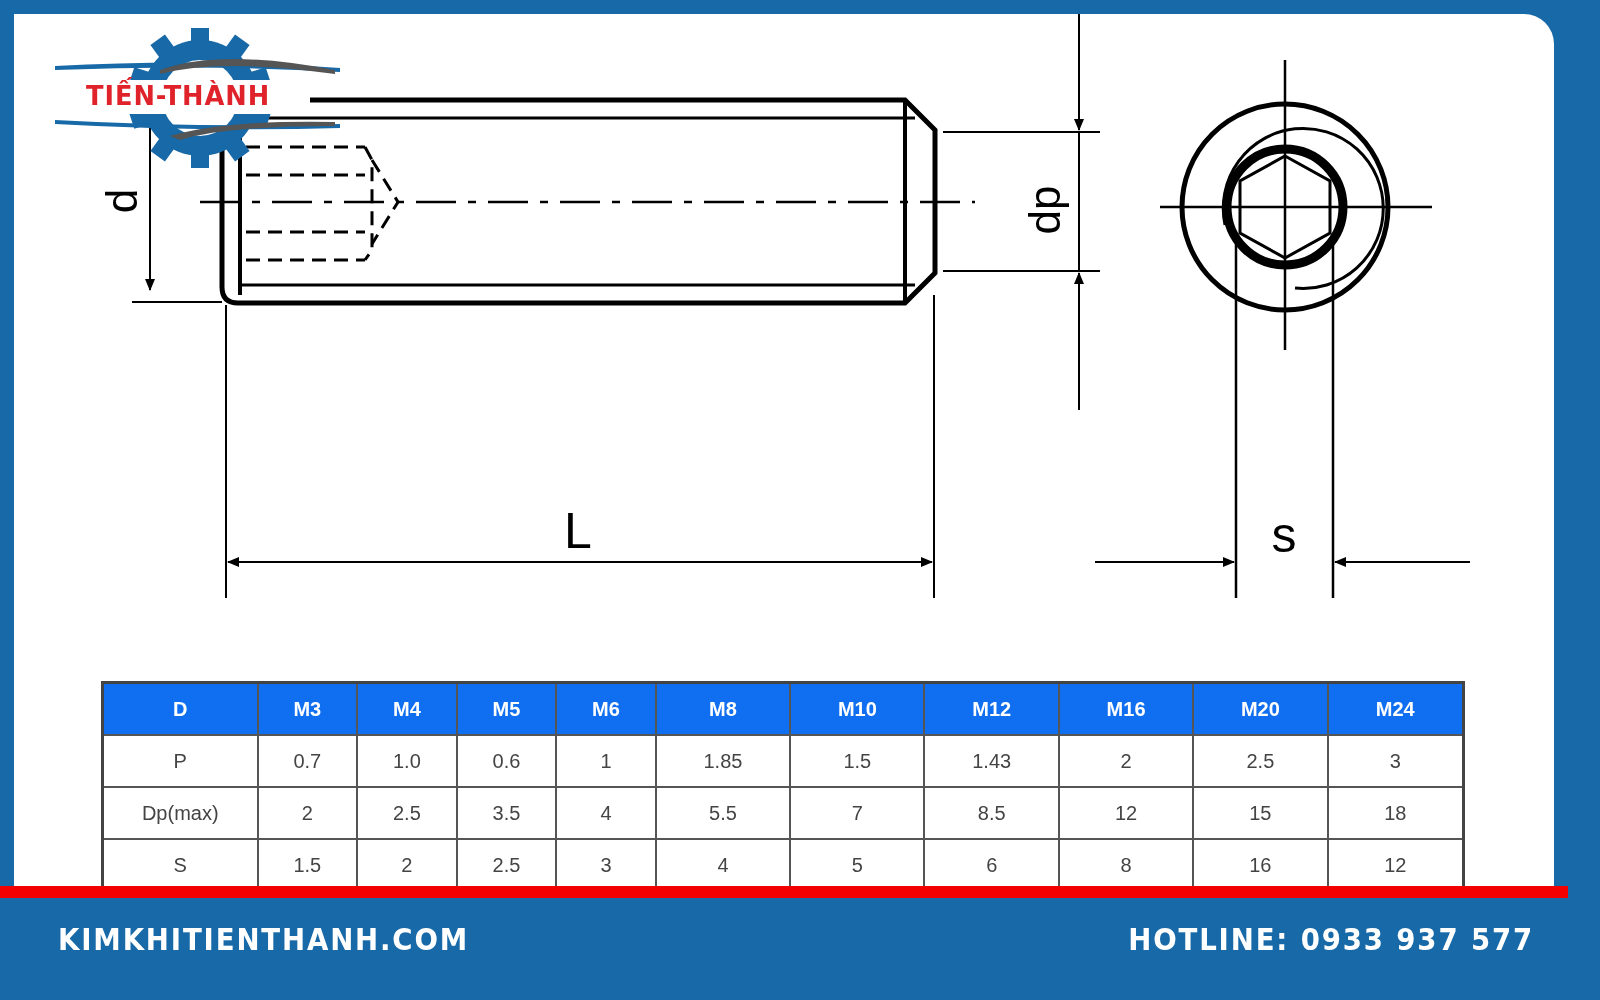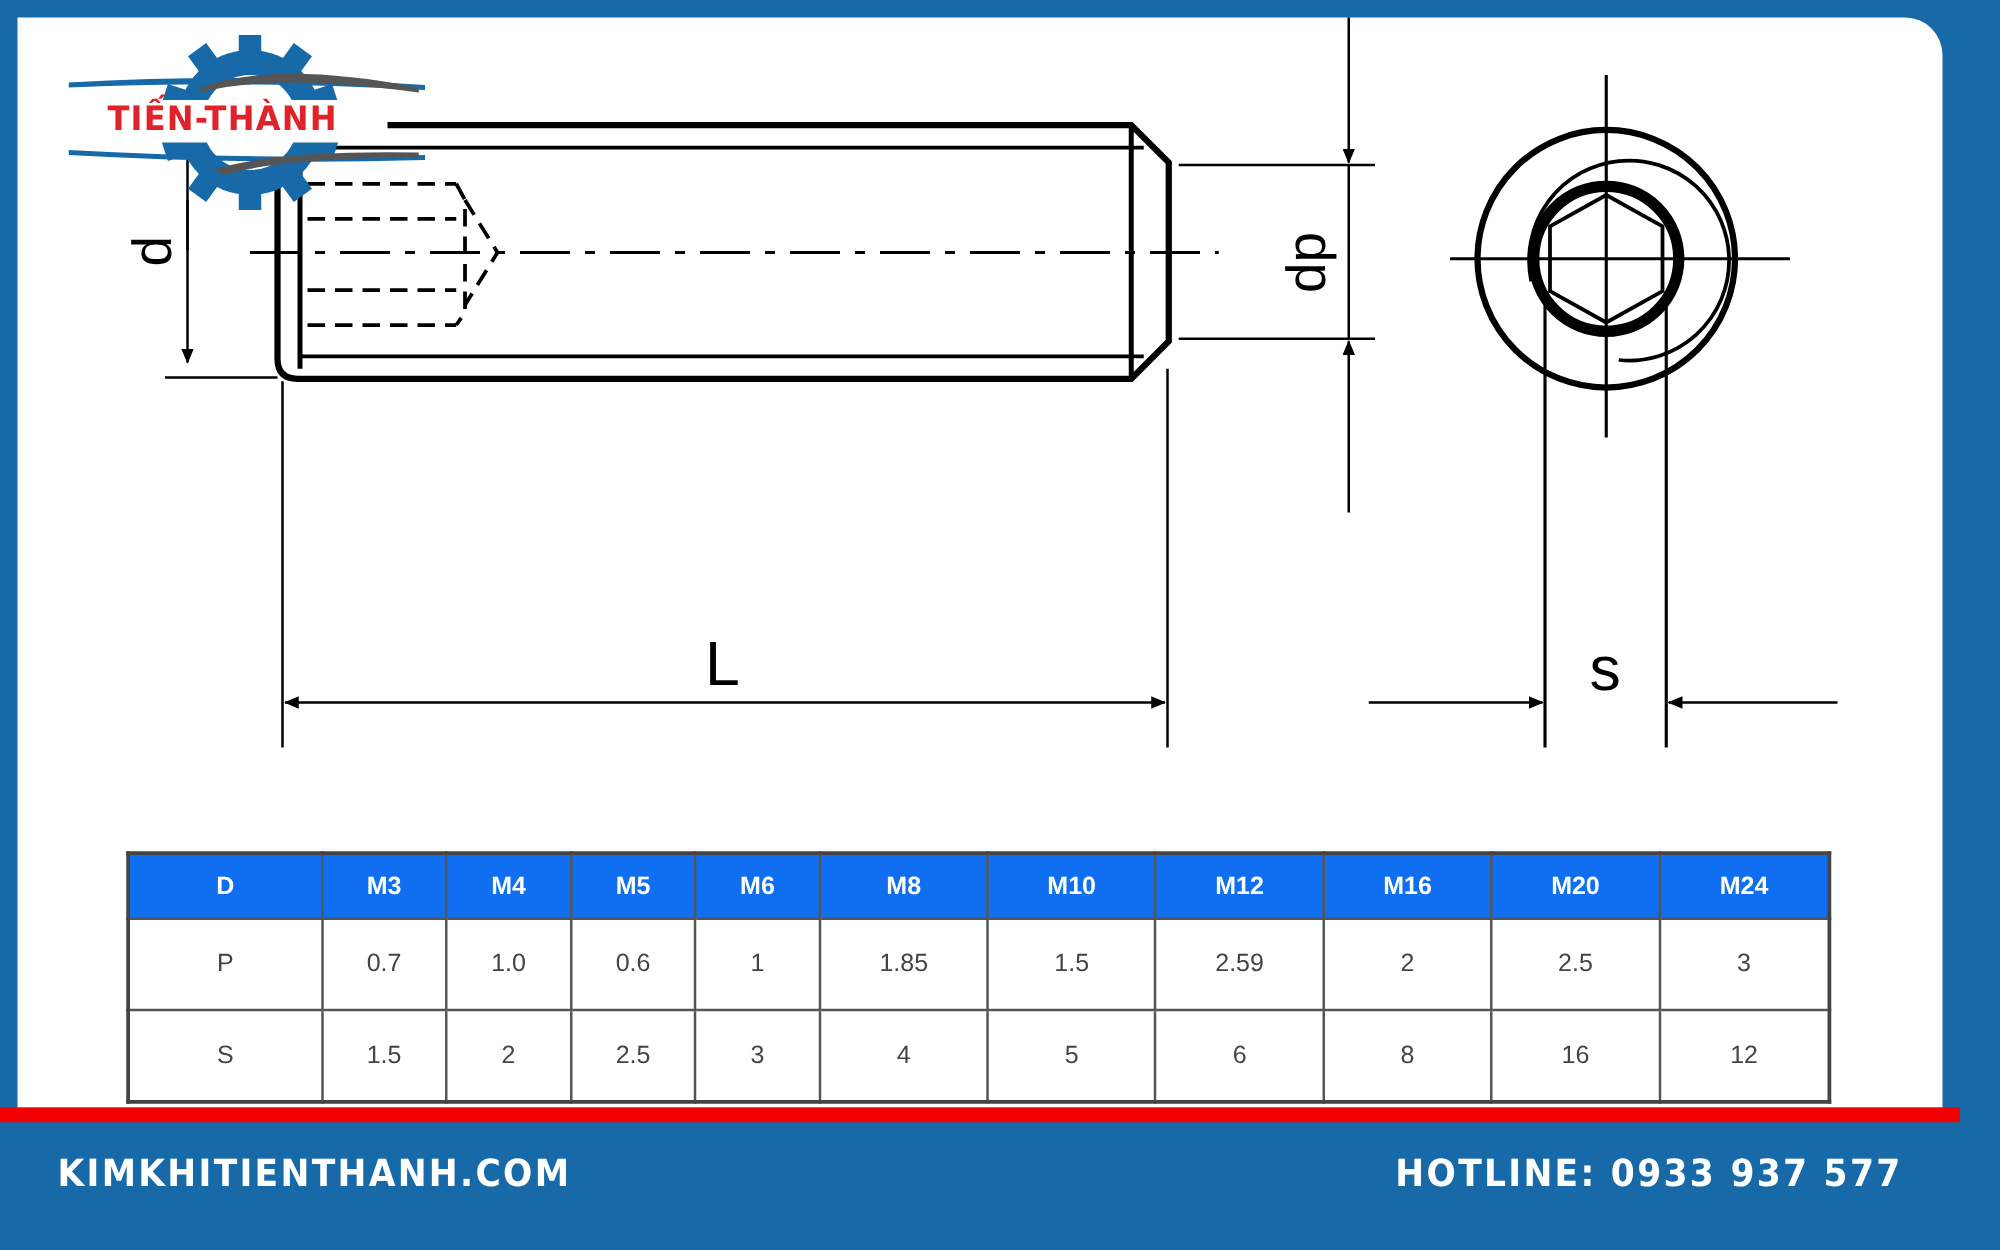--- a/index.html
+++ b/index.html
@@ -1,19 +1,19 @@
 <!DOCTYPE html>
 <html><head>
 <meta charset="utf-8">
 <style>
   html,body{margin:0;padding:0;}
   body{width:1568px;height:980px;background:#1769a8;position:relative;overflow:hidden;font-family:"Liberation Sans",sans-serif;}
   .frame{position:absolute;left:14px;top:14px;width:1540px;height:872px;background:#ffffff;border-radius:0 30px 0 0;}
   .redbar{position:absolute;left:0;top:886px;width:1568px;height:12px;background:#f20000;}
-  .footer{position:absolute;left:0;top:898px;width:1568px;height:82px;background:#1769a8;}
+  .footer{position:absolute;left:12px;top:898px;width:1568px;height:82px;background:#1769a8;}
   .footer .site{position:absolute;left:46px;top:24px;color:#fff;font-family:"DejaVu Sans",sans-serif;font-weight:bold;font-size:30px;letter-spacing:2px;transform:scaleX(0.92);transform-origin:left center;}
   .footer .hotline{position:absolute;right:46px;top:24px;color:#fff;font-family:"DejaVu Sans",sans-serif;font-weight:bold;font-size:30px;letter-spacing:2px;transform:scaleX(0.92);transform-origin:right center;}
   svg.drawing{position:absolute;left:0;top:0;}
   .logo{position:absolute;left:50px;top:28px;width:300px;height:140px;}
   .logo .brand{position:absolute;left:36px;top:52px;font-family:"DejaVu Sans",sans-serif;font-weight:bold;font-size:27px;color:#e0222a;letter-spacing:1px;transform:scaleX(0.95);transform-origin:left;}
   table.spec{position:absolute;left:101px;top:681px;width:1364px;height:202px;border-collapse:collapse;border:3px solid #444;}
   table.spec th,table.spec td{border:2px solid #555;text-align:center;font-size:20px;}
   table.spec th{background:#0f6ff0;color:#fff;font-weight:bold;height:48px;font-size:20px;}
   table.spec td{color:#444;height:48px;background:#fff;}
   table.spec col.first{width:155px;}
@@ -141,24 +141,37 @@
   </thead>
   <tbody>
     <tr>
       <td>P</td>
       <td>0.7</td>
       <td>1.0</td>
       <td>0.6</td>
       <td>1</td>
       <td>1.85</td>
       <td>1.5</td>
-      <td>2.59</td>
+      <td>1.43</td>
       <td>2</td>
       <td>2.5</td>
       <td>3</td>
+    </tr>
+    <tr>
+      <td>Dp(max)</td>
+      <td>2</td>
+      <td>2.5</td>
+      <td>3.5</td>
+      <td>4</td>
+      <td>5.5</td>
+      <td>7</td>
+      <td>8.5</td>
+      <td>12</td>
+      <td>15</td>
+      <td>18</td>
     </tr>
     <tr>
       <td>S</td>
       <td>1.5</td>
       <td>2</td>
       <td>2.5</td>
       <td>3</td>
       <td>4</td>
       <td>5</td>
       <td>6</td>

